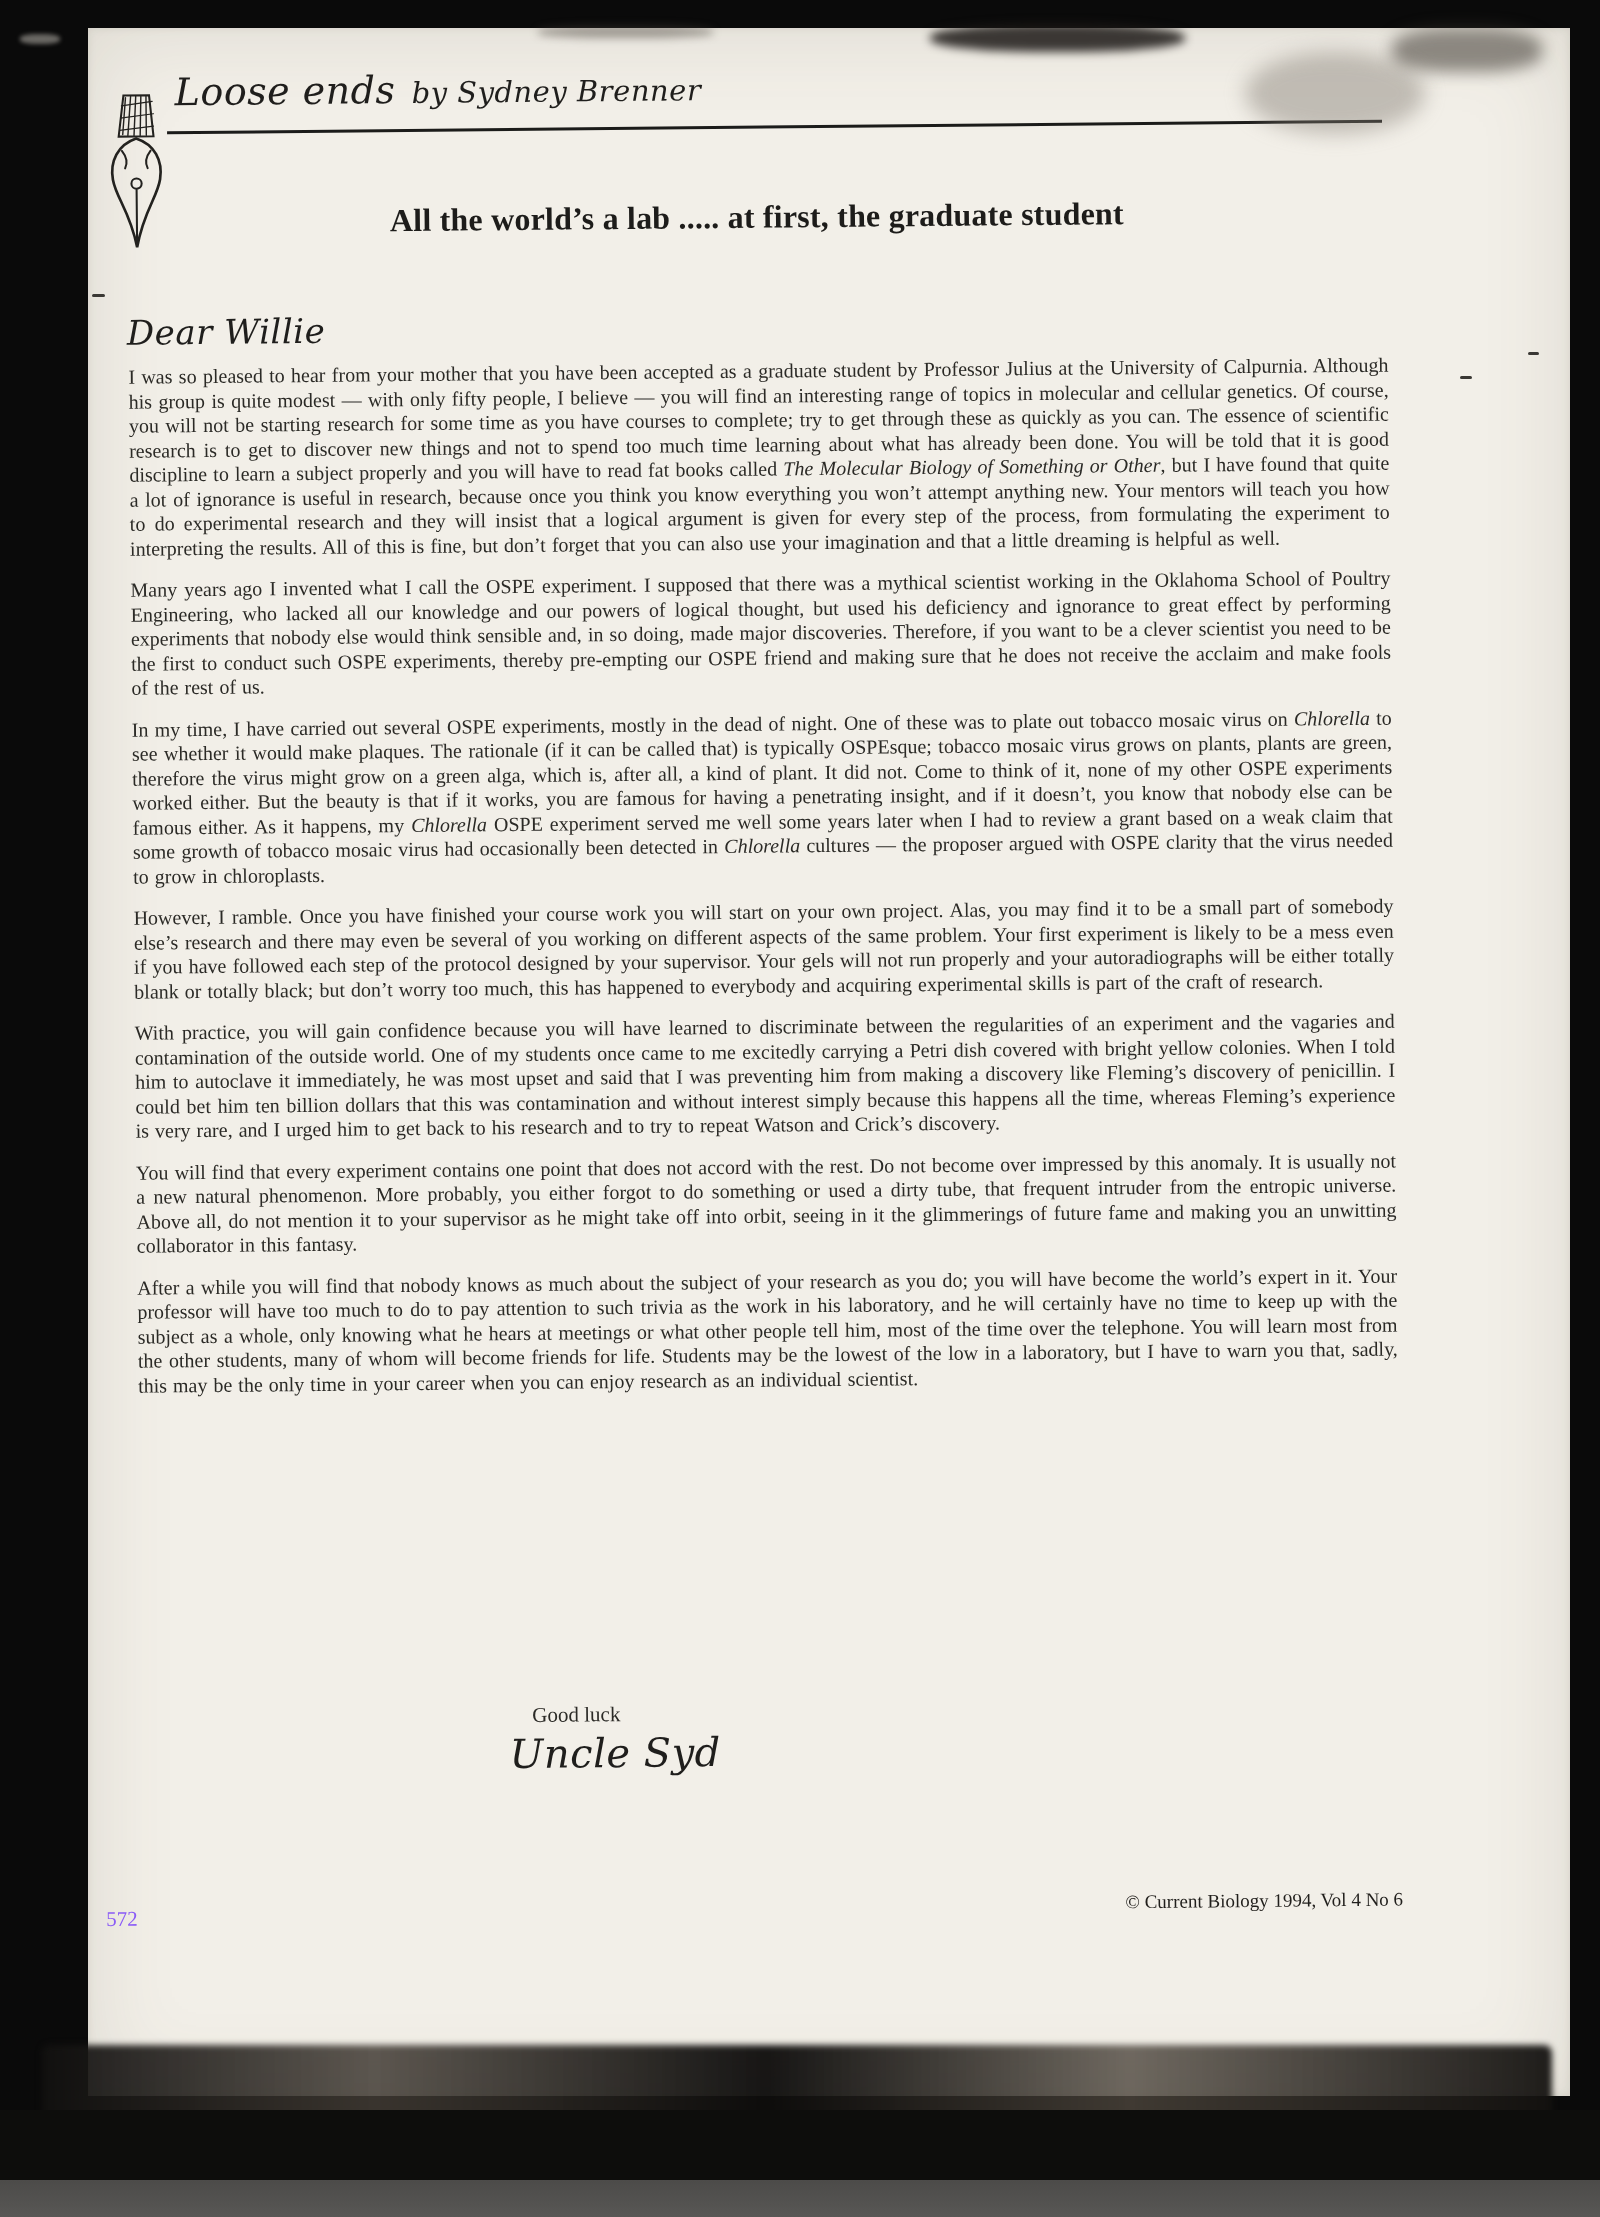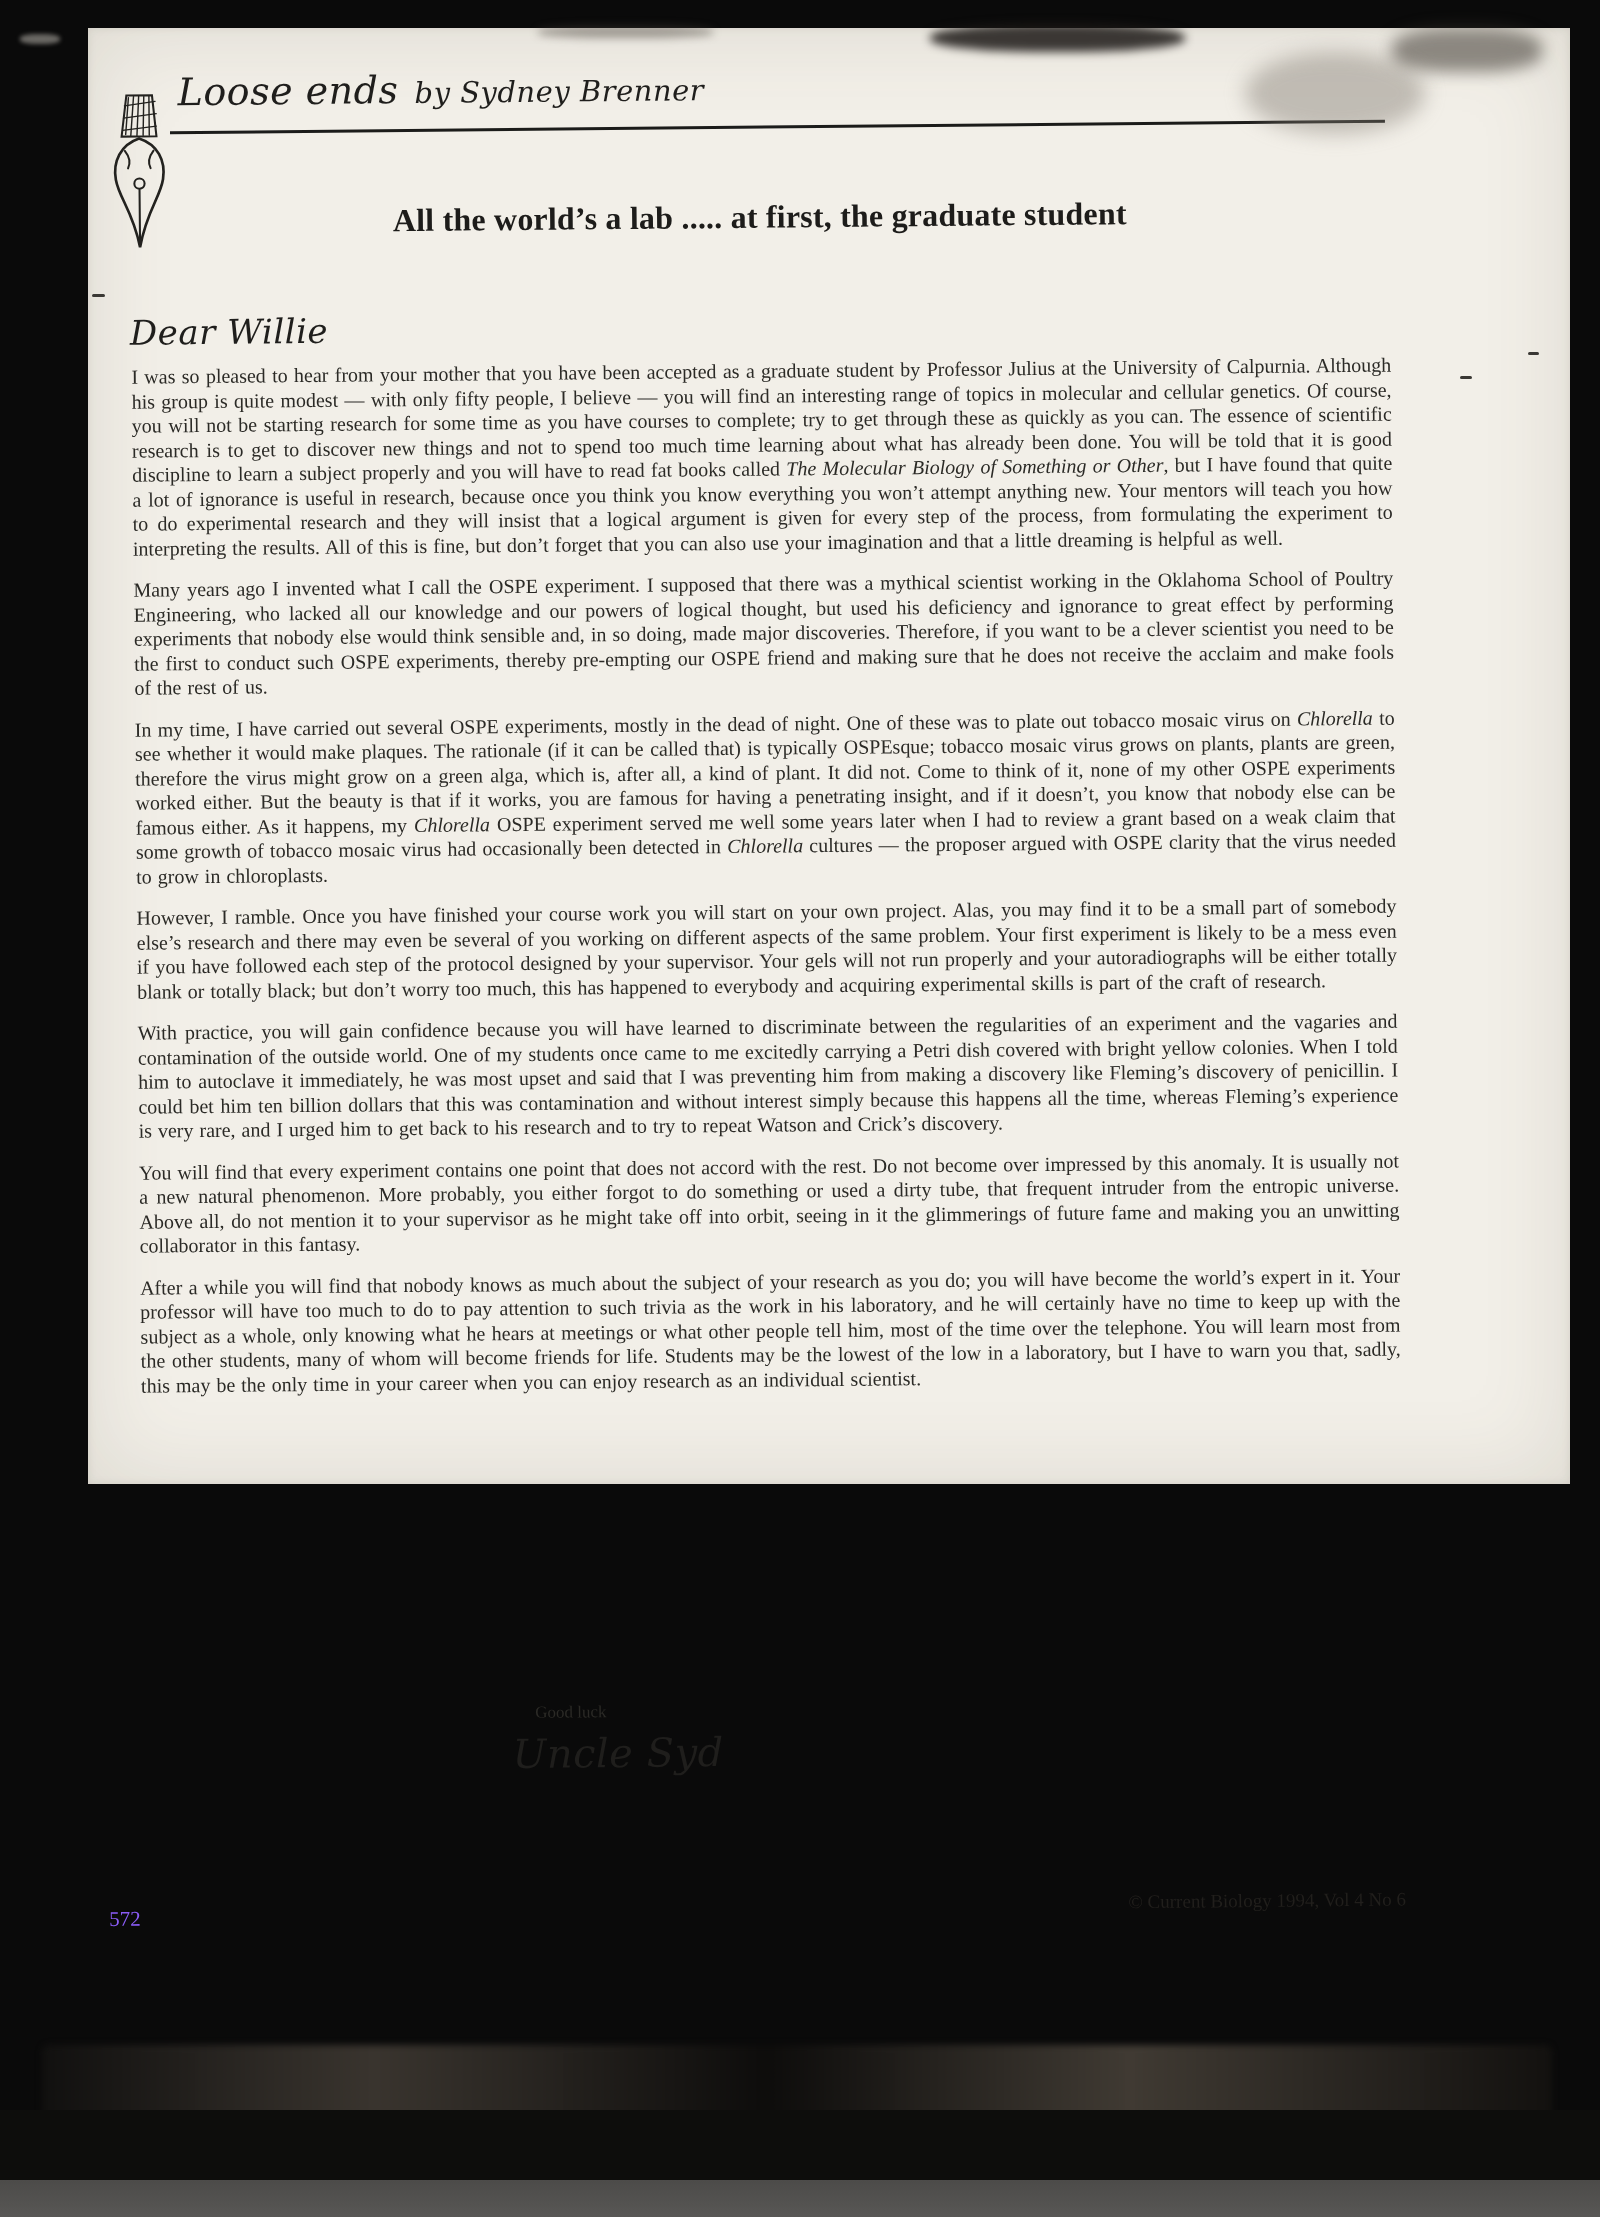--- a/index.html
+++ b/index.html
@@ -7,21 +7,21 @@
   body {
     position:relative;
     background:#070707;
     font-family:"Liberation Serif", serif;
     overflow:hidden;
   }
   .scan { position:absolute; inset:0; background:#0a0a0a; }
 
   
   .paper {
-    position:absolute; left:88px; top:28px; width:1482px; height:1456px;
+    position:absolute; left:88px; top:28px; width:1482px; height:2068px;
     background:#f2efe8;
     box-shadow: inset 0 0 90px rgba(95,85,62,.14), inset 0 0 8px rgba(60,55,40,.10);
   }
   .content { position:absolute; inset:0; transform:rotate(-0.55deg); color:#2b2a26; }
 
   
   .pen-icon { position:absolute; left:16px; top:56px; width:82px; height:186px; }
   .masthead { position:absolute; left:96px; top:36px; display:flex; align-items:baseline; gap:16px; white-space:nowrap; }
   .handwriting { font-family:"DejaVu Serif", serif; font-style:italic; color:#1f1e1c; letter-spacing:.5px; }
   .column-title { font-size:38px; }
@@ -34,21 +34,21 @@
   }
 
   
   .salutation { position:absolute; left:46px; top:278px; font-size:34px; }
   .letter-body { position:absolute; left:47px; top:330px; width:1260px; }
   .letter-body p {
     font-size:20px; line-height:24.5px; text-align:justify;
     margin-bottom:17px; word-spacing:1px;
   }
   .em { font-style:italic; }
-  .closing { position:absolute; left:438px; top:1672px; font-size:17px; }
+  .closing { position:absolute; left:438px; top:1672px; font-size:21px; }
   .signature { position:absolute; left:415px; top:1700px; font-size:40px; }
 
   
   .page-number { position:absolute; left:10px; top:1872px; font-size:21px; color:#8b5cf6; }
   .copyright { position:absolute; right:175px; top:1866px; font-size:19px; color:#211f1c; }
 
   
   .artifact { position:absolute; pointer-events:none; }
   .smudge-1 { left:930px; top:24px; width:255px; height:28px; background:rgba(28,25,22,.85); border-radius:45%; filter:blur(5px); }
   .smudge-2 { left:1245px; top:52px; width:180px; height:82px; background:rgba(134,127,117,.45); border-radius:50%; filter:blur(10px); }

